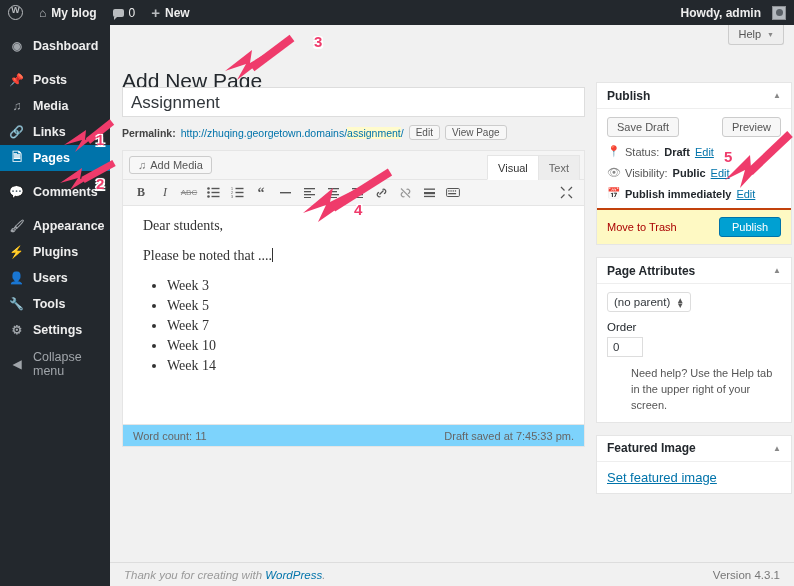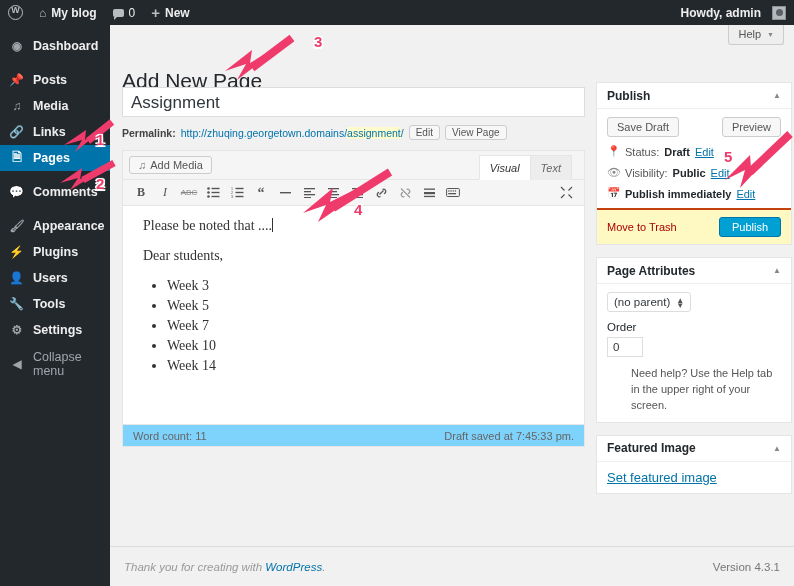--- a/index.html
+++ b/index.html
@@ -87,21 +87,21 @@
   .pl-btn { background:#f7f7f7; border:1px solid #ccc; border-radius:3px; font-size:10px; padding:1px 6px;
      color:#555; }
 
   
   .editor { margin-top:10px; border:1px solid #e5e5e5; background:#fff; }
   .ed-top { background:#f5f5f5; border-bottom:1px solid #e5e5e5; height:29px; display:flex;
      align-items:center; padding:0 0 0 6px; position:relative; }
   .addmedia { background:#f7f7f7; border:1px solid #ccc; border-radius:3px; font-size:11px;
      padding:2px 8px; color:#555; display:flex; align-items:center; gap:4px; }
   .am-ico { font-size:11px; color:#777; }
-  .ed-tabs { position:absolute; right:12px; bottom:-1px; display:flex;font-style:italic; }
+  .ed-tabs { position:absolute; right:4px; bottom:-1px; display:flex; }
   .ed-tab { font-size:11px; padding:6px 10px 5px 10px; border:1px solid #e5e5e5; border-bottom:none;
      background:#ededed; color:#666; margin-left:-1px; }
   .ed-tab.active { background:#fff; color:#333; border-bottom:1px solid #fff; }
   .ed-toolbar { background:#f5f5f5; border-bottom:1px solid #e5e5e5; height:26px; display:flex;
      align-items:center; padding:0 6px; gap:0px; }
   .tb { width:24px; height:20px; display:flex; align-items:center; justify-content:center;
      font-size:12px; color:#555; }
   .tb svg { display:block; }
   .tb.right { margin-left:auto; }
   .ed-body { background:#fff; height:218px; padding:12px 18px 0 20px; position:relative;
@@ -137,21 +137,21 @@
 
   .field-label { font-size:11.5px; color:#23282d; margin:4px 0 4px 0; }
   .select-box { display:inline-flex; align-items:flex-end; gap:6px; border:1px solid #ddd;
      border-radius:3px; background:#fff; font-size:11.5px; color:#32373c; padding:3px 6px; }
   .spin { display:flex; flex-direction:column; line-height:5px; font-size:8px; color:#555; }
   .num-input { width:36px; border:1px solid #ddd; background:#fff; font-size:11.5px; color:#32373c;
      padding:3px 5px; }
   .help-note { font-size:11px; color:#555; line-height:1.45; margin-top:9px;margin-left:24px; }
 
   
-  #footer { position:absolute; left:110px; bottom:0; width:684px; height:40px;
+  #footer { position:absolute; left:110px; bottom:0; width:684px; height:24px;
      border-top:1px solid #ddd; display:flex; align-items:center; padding:0 14px;
      font-size:11.5px; color:#999; }
   #footer .fl { font-style:italic; }
   #footer .fr { margin-left:auto; color:#777; font-style:normal; }
   #footer a { color:#0073aa; text-decoration:none; font-style:italic; }
 
   
   .anno { position:absolute; pointer-events:none; }
   .anno-num { position:absolute; font-family:"Liberation Sans", sans-serif; font-weight:bold;
      font-size:15px; color:#ef3b6b;
@@ -373,22 +373,22 @@
             </svg>
         </div>
         <div class="tb right">
           <svg width="13" height="13" viewBox="0 0 13 13">
               <path d="M1 1 L4.5 4.5 M12 1 L8.5 4.5 M1 12 L4.5 8.5 M12 12 L8.5 8.5" stroke="#555" stroke-width="1.2" fill="none"></path>
             </svg>
         </div>
       </div>
 
       <div class="ed-body">
+        <p>Dear students,</p>
         <p><span>Please be noted that ....</span><span class="caret-bar"></span></p>
-        <p>Dear students,</p>
         <ul>
           <li>Week 3</li>
           <li>Week 5</li>
           <li>Week 7</li>
           <li>Week 10</li>
           <li>Week 14</li>
         </ul>
       </div>
 
       <div class="ed-foot">

